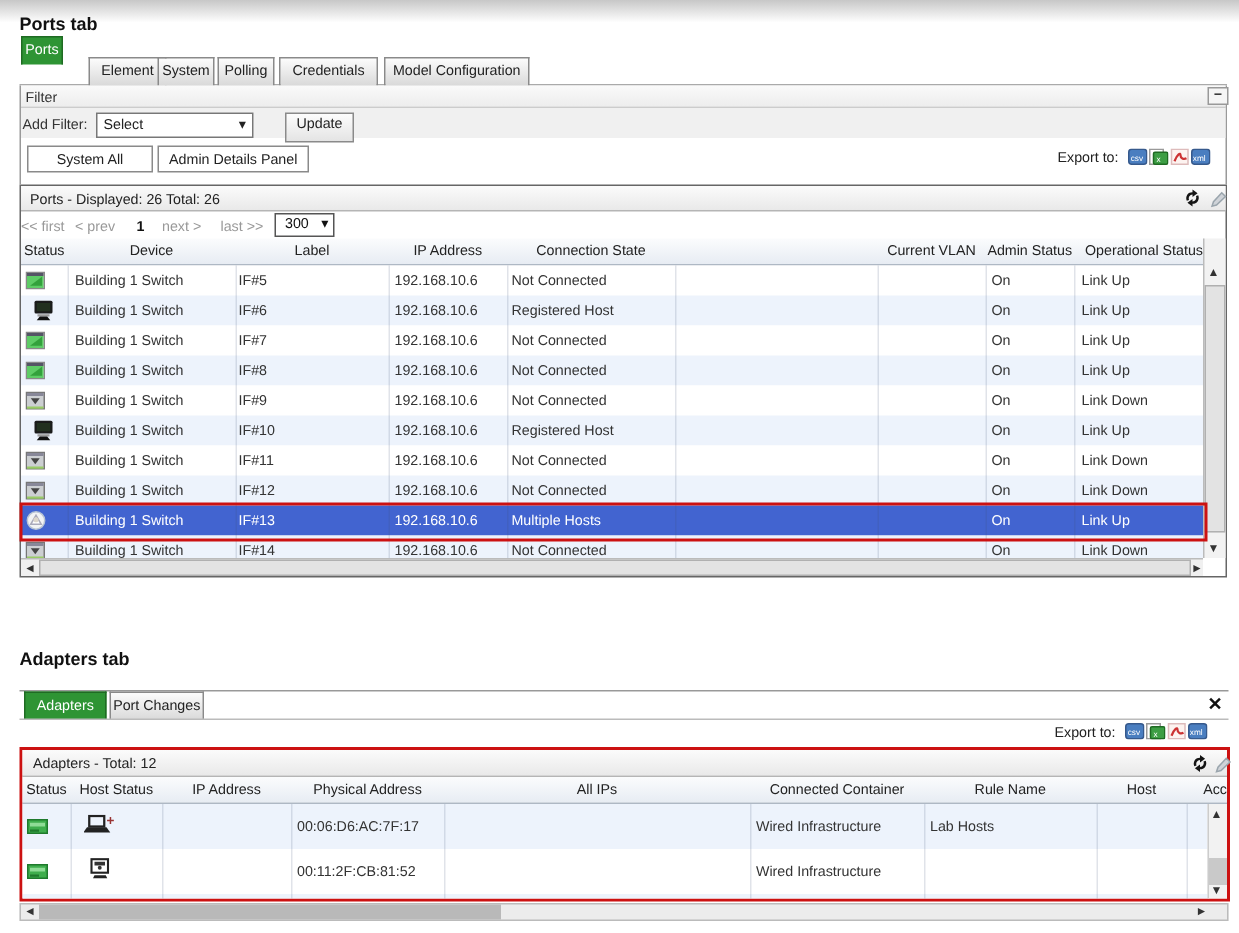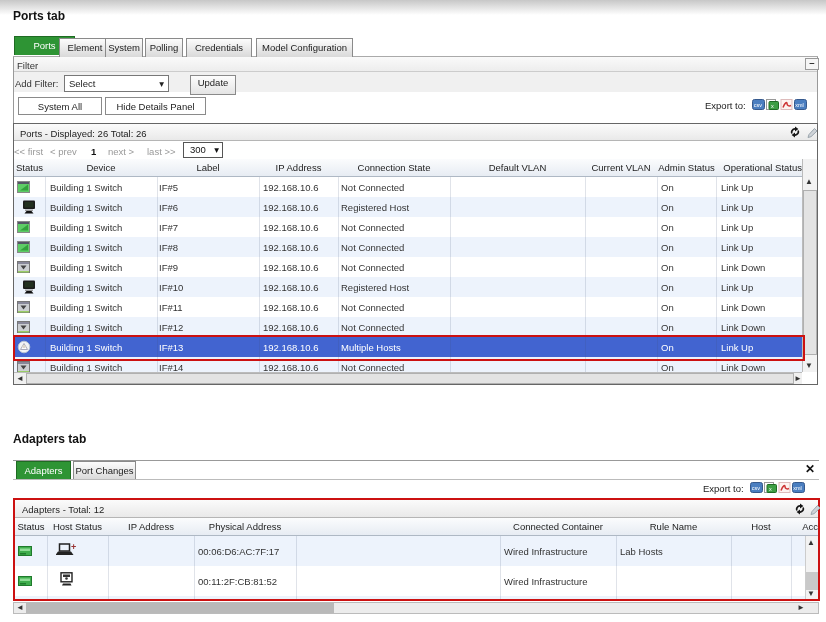--- a/index.html
+++ b/index.html
@@ -10,35 +10,35 @@
 .hdrow{background:linear-gradient(#fbfcfd,#e7ecf3);border-bottom:1px solid #aeb8c4;color:#222}
 .hc{position:absolute;top:0;height:100%;line-height:17px;text-align:center;overflow:hidden;white-space:nowrap}
 .cell{position:absolute;white-space:nowrap}
 .gray{color:#999}
 </style></head>
 <body>
 <div class="a" style="left:0;top:0;width:826px;height:15px;background:linear-gradient(#c7c7c7,#fff)"></div>
 <div class="a ttl" style="left:13px;top:9px">Ports tab</div>
 <div class="a" style="left:13px;top:57px;width:805px;height:66px;border-left:1px solid #999;border-right:1px solid #999;background:#fff"></div>
 <div class="a" style="left:13px;top:56px;width:805px;height:1px;background:#aaa"></div>
-<div class="a tab on" style="left:14px;top:36px;width:61px">Ports</div>
+<div class="a tab on" style="left:14px;top:24px;width:28px">Ports</div>
 <div class="a tab" style="left:59px;top:38px;width:52px">Element</div>
 <div class="a tab" style="left:105px;top:38px;width:38px">System</div>
 <div class="a tab" style="left:145px;top:38px;width:38px">Polling</div>
 <div class="a tab" style="left:186px;top:38px;width:66px">Credentials</div>
 <div class="a tab" style="left:256px;top:38px;width:97px">Model Configuration</div>
 <div class="a" style="left:14px;top:57px;width:803px;height:15px;background:linear-gradient(#fafafa,#ededed);border-bottom:1px solid #ccc"></div>
 <div class="a" style="left:17px;top:60px;color:#333">Filter</div>
 <div class="a" style="left:805px;top:58px;width:14px;height:12px;border:1px solid #999;background:#f5f5f5;text-align:center;line-height:8px;font-weight:bold;color:#222">–</div>
 <div class="a" style="left:14px;top:72px;width:803px;height:20px;background:#f0f0f0"></div>
 <div class="a" style="left:15px;top:78px;color:#333">Add Filter:</div>
 <div class="a" style="left:64px;top:75px;width:105px;height:17px;border:1px solid #777;background:#fff;line-height:15px;padding-left:4px;color:#222">Select<span style="position:absolute;right:4px;top:0">▾</span></div>
 <div class="a btn" style="left:190px;top:75px;width:46px;height:20px;line-height:14px;background:linear-gradient(#fdfdfd,#e4e4e4)">Update</div>
 <div class="a btn" style="left:18px;top:97px;width:84px;height:18px;line-height:17px">System All</div>
-<div class="a btn" style="left:105px;top:97px;width:101px;height:18px;line-height:17px">Hide Details Panel</div>
+<div class="a btn" style="left:105px;top:97px;width:101px;height:18px;line-height:17px">Admin Details Panel</div>
 <div class="a" style="left:705px;top:100px;color:#222">Export to:</div>
 <div class="a" style="left:752px;top:99px"><span style="display:inline-block;vertical-align:top;margin-right:1px"><svg width="13" height="11">
         <rect x="0.5" y="0.5" width="12" height="10" rx="2" fill="#4a7ec0" stroke="#36598c"></rect>
         <text x="1.8" y="8" font-size="5.5" fill="#fff">csv</text>
       </svg></span><span style="display:inline-block;vertical-align:top;margin-right:1px"><svg width="13" height="11">
         <rect x="0.5" y="0.5" width="9" height="10" fill="#fff" stroke="#999"></rect>
         <rect x="3" y="2.5" width="9.5" height="8" rx="1" fill="#3d9e44" stroke="#1f6b23"></rect>
         <text x="5" y="9" font-size="5.5" fill="#fff">x</text>
       </svg></span><span style="display:inline-block;vertical-align:top;margin-right:1px"><svg width="13" height="11">
         <rect x="1" y="0.5" width="11" height="10" fill="#fdf3f0" stroke="#dbb"></rect>
@@ -62,21 +62,20 @@
 <div class="a" style="left:77px;top:22px;font-weight:bold;color:#111">1</div>
 <div class="a gray" style="left:94px;top:22px">next &gt;</div>
 <div class="a gray" style="left:133px;top:22px">last &gt;&gt;</div>
 <div class="a" style="left:169px;top:18px;width:40px;height:16px;border:1px solid #555;background:#fff;line-height:14px;padding-left:6px;color:#111">300<span style="position:absolute;right:3px;top:0">▾</span></div>
 <div class="a hdrow" style="left:0;top:35px;width:788px;height:18px">
 <div class="hc" style="left:0px;width:31px">Status</div>
 <div class="hc" style="left:31px;width:112px">Device</div>
 <div class="hc" style="left:143px;width:102px">Label</div>
 <div class="hc" style="left:245px;width:79px">IP Address</div>
 <div class="hc" style="left:324px;width:112px">Connection State</div>
-<div class="hc" style="left:436px;width:135px">Default VLAN</div>
 <div class="hc" style="left:571px;width:72px">Current VLAN</div>
 <div class="hc" style="left:643px;width:59px">Admin Status</div>
 <div class="hc" style="left:702px;width:86px;text-align:right">Operational Status</div>
 </div>
 <div class="a" style="left:0;top:53px;width:788px;height:20px;background:#fff;overflow:hidden">
       <svg width="13" height="12" style="position:absolute;left:3px;top:4px">
         <rect x="0.5" y="0.5" width="12" height="11" fill="#e8e8e8" stroke="#888"></rect>
         <rect x="1" y="1" width="11" height="2" fill="#556"></rect>
         <rect x="1" y="3" width="11" height="8" fill="#5ecc66"></rect>
         <path d="M3 9.5 L11 3.5 L11 9.5 Z" fill="#33a13c"></path>
@@ -260,20 +259,21 @@
         <path d="M9.8 4.2 A4 4 0 0 1 6 9.9 L6 11.6 L2.6 9.1 L6 6.6 L6 8.3 A2.6 2.6 0 0 0 8.3 4.7 Z" fill="#151515"></path>
       </svg></div>
     <div class="a" style="left:794px;top:4px"><svg width="12" height="12">
         <path d="M2 10.5 L3 7.5 L8.5 1.5 L11 4 L5 9.7 Z" fill="#cfd3d8" stroke="#9aa5ad"></path>
       </svg></div>
 <div class="a hdrow" style="left:0;top:18px;width:803px;height:18px">
 <div class="hc" style="left:0px;width:32px">Status</div>
 <div class="hc" style="left:32px;width:61px">Host Status</div>
 <div class="hc" style="left:93px;width:86px">IP Address</div>
 <div class="hc" style="left:179px;width:102px">Physical Address</div>
+<div class="hc" style="left:281px;width:204px">All IPs</div>
 <div class="hc" style="left:485px;width:116px">Connected Container</div>
 <div class="hc" style="left:601px;width:115px">Rule Name</div>
 <div class="hc" style="left:716px;width:60px">Host</div>
 <div class="hc" style="left:776px;width:27px;text-align:right">Acc</div>
 </div>
 <div class="a" style="left:0;top:36px;width:790px;height:30px;background:#edf3fc;overflow:hidden">
       <svg width="15" height="12" style="position:absolute;left:3px;top:9px">
         <rect x="0.5" y="1.5" width="13" height="9" fill="#3fae4d" stroke="#1f7a2c"></rect>
         <rect x="2" y="3.5" width="10" height="2.5" fill="#8fdc96"></rect>
         <rect x="2" y="8" width="6" height="1.5" fill="#1f7a2c"></rect>

